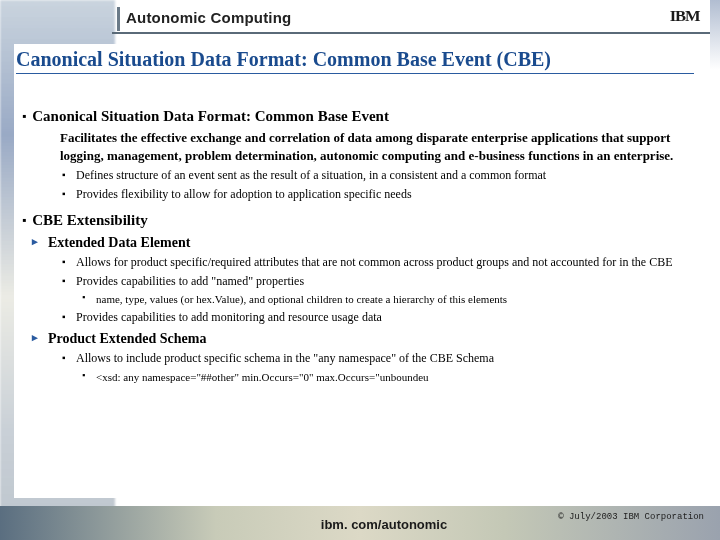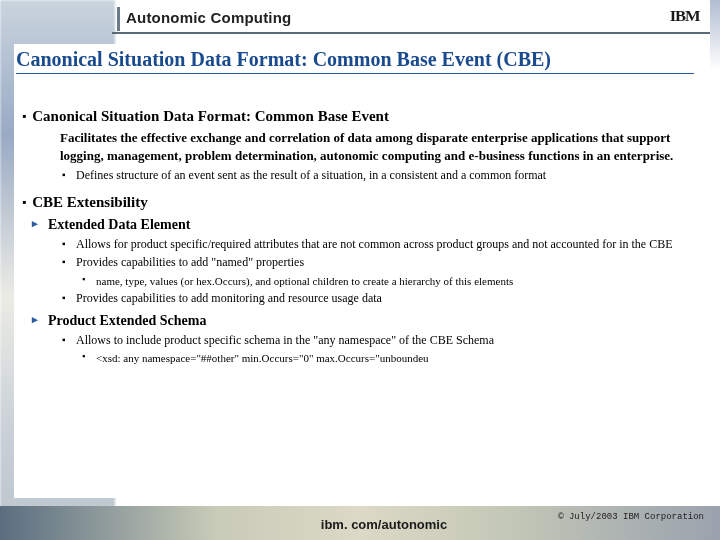--- a/index.html
+++ b/index.html
@@ -188,27 +188,28 @@
 <div class="header">Autonomic Computing</div>
 <div class="logo">IBM</div>
 <div class="rule"></div>
 
 <div class="main">
   <div class="title">Canonical Situation Data Format: Common Base Event (CBE)</div>
 
   <div class="section bullet-sq">Canonical Situation Data Format: Common Base Event</div>
   <div class="body" style="font-weight:bold">Facilitates the effective exchange and correlation of data among disparate enterprise applications that support logging, management, problem determination, autonomic computing and e-business functions in an enterprise.</div>
   <div class="sq-list">Defines structure of an event sent as the result of a situation, in a consistent and a common format</div>
+  <div class="sq-list">Provides flexibility to allow for adoption to application specific needs</div>
 
   <div class="section bullet-sq">CBE Extensibility</div>
 
   <div class="sub">Extended Data Element</div>
   <div class="sq-list">Allows for product specific/required attributes that are not common across product groups and not accounted for in the CBE</div>
   <div class="sq-list">Provides capabilities to add "named" properties</div>
-  <div class="sq-list2">name, type, values (or hex.Occurs), and optional children to create a hierarchy of this elements</div>
+  <div class="sq-list2">name, type, values (or hex.Value), and optional children to create a hierarchy of this elements</div>
   <div class="sq-list">Provides capabilities to add monitoring and resource usage data</div>
 
   <div class="sub">Product Extended Schema</div>
   <div class="sq-list">Allows to include product specific schema in the "any namespace" of the CBE Schema</div>
   <div class="sq-list2">&lt;xsd: any namespace="##other" min.Occurs="0" max.Occurs="unboundeu</div>
 </div>
 
 <div class="footer-bar"></div>
 <div class="footer-url">ibm. com/autonomic</div>
 <div class="footer-copy">© July/2003 IBM Corporation</div>

